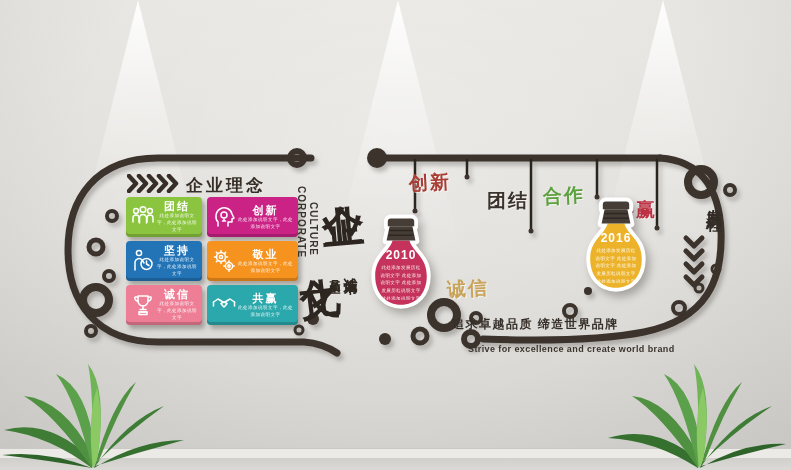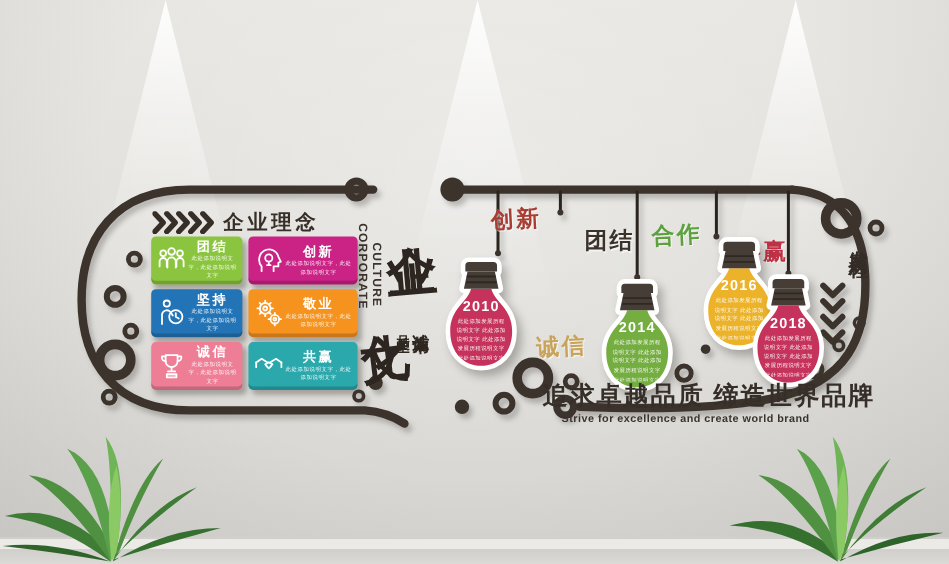--- a/index.html
+++ b/index.html
@@ -16,21 +16,21 @@
         background:linear-gradient(180deg,#d0cfcb,#dbdad6);}
   .cone{position:absolute;top:0;height:265px;width:150px;pointer-events:none;
         clip-path:polygon(50% 0%, 6% 100%, 94% 100%);
         background:linear-gradient(180deg,rgba(255,255,255,.95) 0%,rgba(255,255,255,.45) 35%,rgba(255,255,255,.12) 70%,rgba(255,255,255,0) 100%);}
   .cone1{left:63px;} .cone2{left:323px;} .cone3{left:588px;}
 
   
   .frame-svg{position:absolute;left:0;top:0;filter:drop-shadow(3px 4px 2px rgba(70,64,58,.30));}
 
   
-  .ph-heading{position:absolute;left:127px;top:174px;display:flex;align-items:center;gap:7px;}
+  .ph-heading{position:absolute;left:127px;top:174px;display:flex;align-items:flex-start;gap:7px;}
   .ph-heading .txt{font-size:17px;font-weight:bold;color:#362e27;letter-spacing:3px;}
 
   
   .cards{position:absolute;left:126px;top:197px;display:grid;
          grid-template-columns:76px 91px;grid-auto-rows:40px;gap:4px 5px;}
   .card{background:var(--c);border-radius:4px;color:#fff;display:flex;align-items:center;
         padding:3px 4px;box-sizing:border-box;
         box-shadow:inset 0 -3px 0 rgba(0,0,0,.18), 3px 4px 4px rgba(60,54,48,.35);}
   .card-icon{flex:0 0 26px;display:flex;align-items:center;justify-content:center;}
   .card-icon svg{width:24px;height:26px;stroke:#fff;fill:none;stroke-width:1.5;
@@ -71,21 +71,21 @@
   .bulb-blurb{position:absolute;top:54px;left:11px;right:11px;height:36px;overflow:hidden;
         font-size:4.5px;line-height:1.7;color:rgba(255,255,255,.92);text-align:center;letter-spacing:.4px;}
   .bulb0{left:368px;top:210px;} .bulb1{left:434px;top:172px;} .bulb2{left:498px;top:228px;}
   .bulb3{left:583px;top:193px;} .bulb4{left:624px;top:224px;}
 
   
   .dev-heading{position:absolute;left:703px;top:196px;writing-mode:vertical-rl;
         text-orientation:upright;font-size:16px;font-weight:bold;color:#342d27;letter-spacing:3px;}
 
   
-  .slogan-cn{position:absolute;left:452px;top:316px;font-size:21px;font-weight:bold;
+  .slogan-cn{position:absolute;left:452px;top:316px;font-size:12px;font-weight:bold;
         color:#362f29;letter-spacing:1.5px;}
   .slogan-en{position:absolute;left:468px;top:344px;font-size:9px;font-weight:bold;
         color:#3a332c;letter-spacing:.4px;}
 
   .plant{position:absolute;pointer-events:none;}
   .plant-left{left:-6px;top:358px;}
   .plant-right{left:594px;top:360px;}
 </style>
 </head>
 <body>
@@ -280,63 +280,33 @@
         <path d="M41,51 C36,70 12,78 12,110 C12,140 31,158 55,158 C79,158 98,140 98,110 C98,78 74,70 69,51 Z"></path>
       </g>
       <path class="body-fill" d="M41,51 C36,70 12,78 12,110 C12,140 31,158 55,158 C79,158 98,140 98,110 C98,78 74,70 69,51 Z"></path>
       <path d="M38,14 h34 a5,5 0 0 1 5,5 v8 h-44 v-8 a5,5 0 0 1 5,-5 Z" fill="#453d36"></path>
       <path d="M36,27 h38 l5,24 h-48 Z" fill="#453d36"></path>
       <path d="M35,34 h40 M34,42 h42" stroke="#2e2822" stroke-width="2.5" fill="none"></path>
     </svg>
     <div class="bulb-year">2010</div>
     <div class="bulb-blurb">此处添加发展历程说明文字 此处添加说明文字 此处添加发展历程说明文字 此处添加说明文字</div>
   </div>
-  <div class="bulb bulb2" style="--c: #74ad40;">
-    <svg viewBox="0 0 110 170">
-      <g stroke="#ffffff" stroke-width="13" stroke-linejoin="round" fill="#ffffff">
-        <path d="M38,14 h34 a5,5 0 0 1 5,5 v8 h-44 v-8 a5,5 0 0 1 5,-5 Z"></path>
-        <path d="M36,27 h38 l5,24 h-48 Z"></path>
-        <path d="M41,51 C36,70 12,78 12,110 C12,140 31,158 55,158 C79,158 98,140 98,110 C98,78 74,70 69,51 Z"></path>
-      </g>
-      <path class="body-fill" d="M41,51 C36,70 12,78 12,110 C12,140 31,158 55,158 C79,158 98,140 98,110 C98,78 74,70 69,51 Z"></path>
-      <path d="M38,14 h34 a5,5 0 0 1 5,5 v8 h-44 v-8 a5,5 0 0 1 5,-5 Z" fill="#453d36"></path>
-      <path d="M36,27 h38 l5,24 h-48 Z" fill="#453d36"></path>
-      <path d="M35,34 h40 M34,42 h42" stroke="#2e2822" stroke-width="2.5" fill="none"></path>
-    </svg>
-    <div class="bulb-year">2014</div>
-    <div class="bulb-blurb">此处添加发展历程说明文字 此处添加说明文字 此处添加发展历程说明文字 此处添加说明文字</div>
-  </div>
   <div class="bulb bulb3" style="--c: #ecb32a;">
     <svg viewBox="0 0 110 170">
       <g stroke="#ffffff" stroke-width="13" stroke-linejoin="round" fill="#ffffff">
         <path d="M38,14 h34 a5,5 0 0 1 5,5 v8 h-44 v-8 a5,5 0 0 1 5,-5 Z"></path>
         <path d="M36,27 h38 l5,24 h-48 Z"></path>
         <path d="M41,51 C36,70 12,78 12,110 C12,140 31,158 55,158 C79,158 98,140 98,110 C98,78 74,70 69,51 Z"></path>
       </g>
       <path class="body-fill" d="M41,51 C36,70 12,78 12,110 C12,140 31,158 55,158 C79,158 98,140 98,110 C98,78 74,70 69,51 Z"></path>
       <path d="M38,14 h34 a5,5 0 0 1 5,5 v8 h-44 v-8 a5,5 0 0 1 5,-5 Z" fill="#453d36"></path>
       <path d="M36,27 h38 l5,24 h-48 Z" fill="#453d36"></path>
       <path d="M35,34 h40 M34,42 h42" stroke="#2e2822" stroke-width="2.5" fill="none"></path>
     </svg>
     <div class="bulb-year">2016</div>
-    <div class="bulb-blurb">此处添加发展历程说明文字 此处添加说明文字 此处添加发展历程说明文字 此处添加说明文字</div>
-  </div>
-  <div class="bulb bulb4" style="--c: #c5335c;">
-    <svg viewBox="0 0 110 170">
-      <g stroke="#ffffff" stroke-width="13" stroke-linejoin="round" fill="#ffffff">
-        <path d="M38,14 h34 a5,5 0 0 1 5,5 v8 h-44 v-8 a5,5 0 0 1 5,-5 Z"></path>
-        <path d="M36,27 h38 l5,24 h-48 Z"></path>
-        <path d="M41,51 C36,70 12,78 12,110 C12,140 31,158 55,158 C79,158 98,140 98,110 C98,78 74,70 69,51 Z"></path>
-      </g>
-      <path class="body-fill" d="M41,51 C36,70 12,78 12,110 C12,140 31,158 55,158 C79,158 98,140 98,110 C98,78 74,70 69,51 Z"></path>
-      <path d="M38,14 h34 a5,5 0 0 1 5,5 v8 h-44 v-8 a5,5 0 0 1 5,-5 Z" fill="#453d36"></path>
-      <path d="M36,27 h38 l5,24 h-48 Z" fill="#453d36"></path>
-      <path d="M35,34 h40 M34,42 h42" stroke="#2e2822" stroke-width="2.5" fill="none"></path>
-    </svg>
-    <div class="bulb-year">2018</div>
     <div class="bulb-blurb">此处添加发展历程说明文字 此处添加说明文字 此处添加发展历程说明文字 此处添加说明文字</div>
   </div>
 
   <div class="dev-heading">发展历程</div>
 
   <div class="slogan-cn">追求卓越品质 缔造世界品牌</div>
   <div class="slogan-en">Strive for excellence and create world brand</div>
 
   <svg class="plant plant-left" width="206" height="112" viewBox="0 0 206 112">
     <g>

